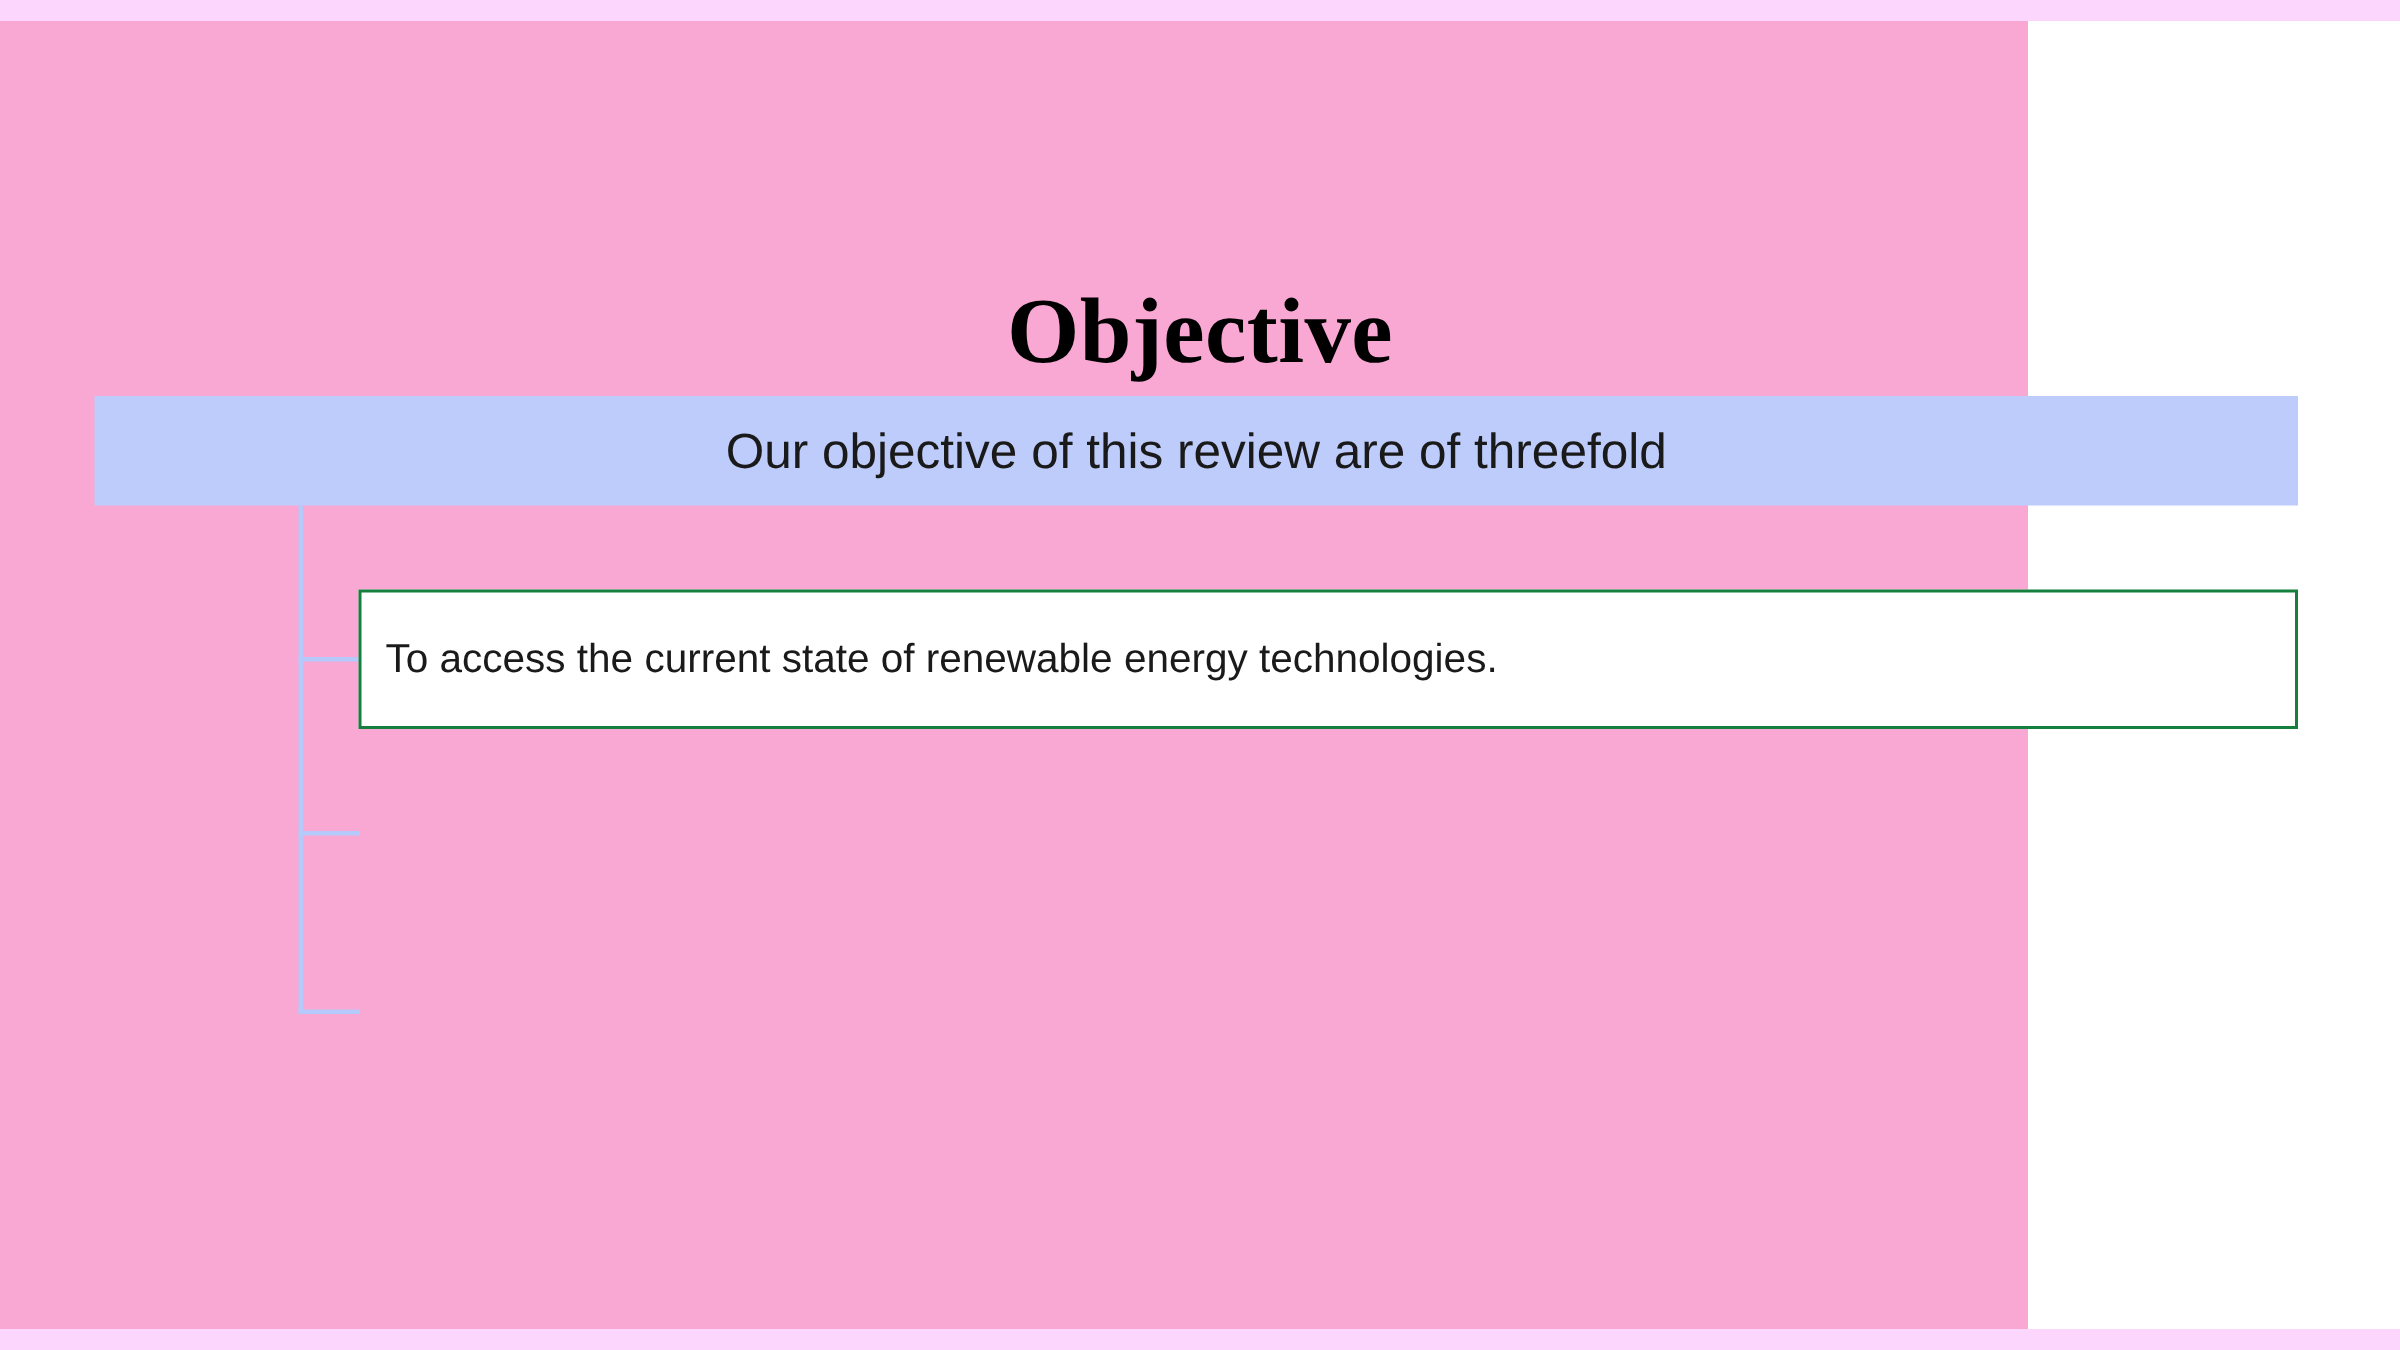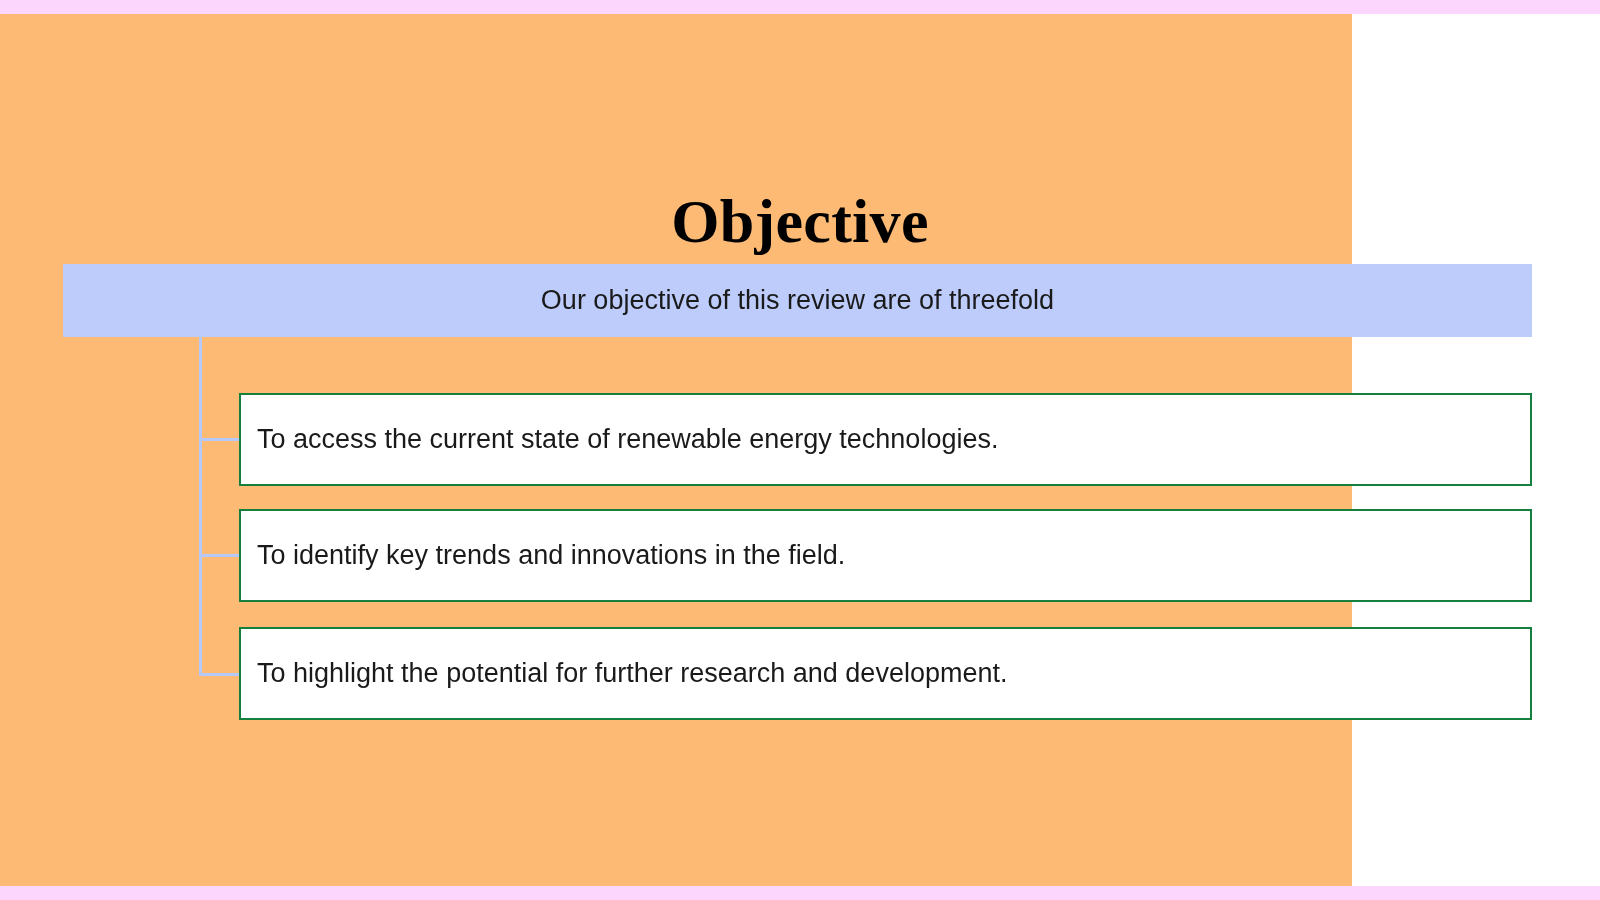--- a/index.html
+++ b/index.html
@@ -26,21 +26,21 @@
   .strip-top    { top: 0;     height: 14px; }
   .strip-bottom { top: 886px; height: 14px; }
 
   
   .slide {
     position: absolute;
     top: 14px;
     left: 0;
     width: 1352px;
     height: 872px;
-    background: #fdba74;
+    background: #f9a8d4;
   }
 
   
   .slide-title {
     position: absolute;
     top: 134px;
     left: 0;
     width: 1600px;
     text-align: center;
     font-family: "Liberation Serif", "DejaVu Serif", serif;
@@ -59,21 +59,21 @@
     width: 1469px;
     height: 73px;
     background: #bdccfb;
     display: flex;
     align-items: center;
     justify-content: center;
     box-sizing: border-box;
   }
   .root-node-label {
     font-family: "Liberation Sans", sans-serif;
-    font-size: 27px;
+    font-size: 33px;
     font-weight: 400;
     color: #1a1a1a;
     line-height: 1.2;
     text-align: right;
   }
 
   
   .connector-trunk {
     position: absolute;
     left: 199px;
@@ -127,23 +127,17 @@
   <div class="connector-trunk" style="height: 339px;"></div>
 
   <div class="connector-stub" style="top: 424px;"></div>
   <div class="connector-stub" style="top: 540px;"></div>
   <div class="connector-stub" style="top: 659px;"></div>
 
   <div class="child-node" style="top: 379px;">
     <span class="child-node-label">To access the current state of renewable energy technologies.</span>
   </div>
 
-  <div class="child-node" style="top: 495px;">
-    <span class="child-node-label">To identify key trends and innovations in the field.</span>
-  </div>
 
-  <div class="child-node" style="top: 613px;">
-    <span class="child-node-label">To highlight the potential for further research and development.</span>
-  </div>
 
 </div>
 
 <div class="strip strip-bottom"></div>
 
 </body></html>

